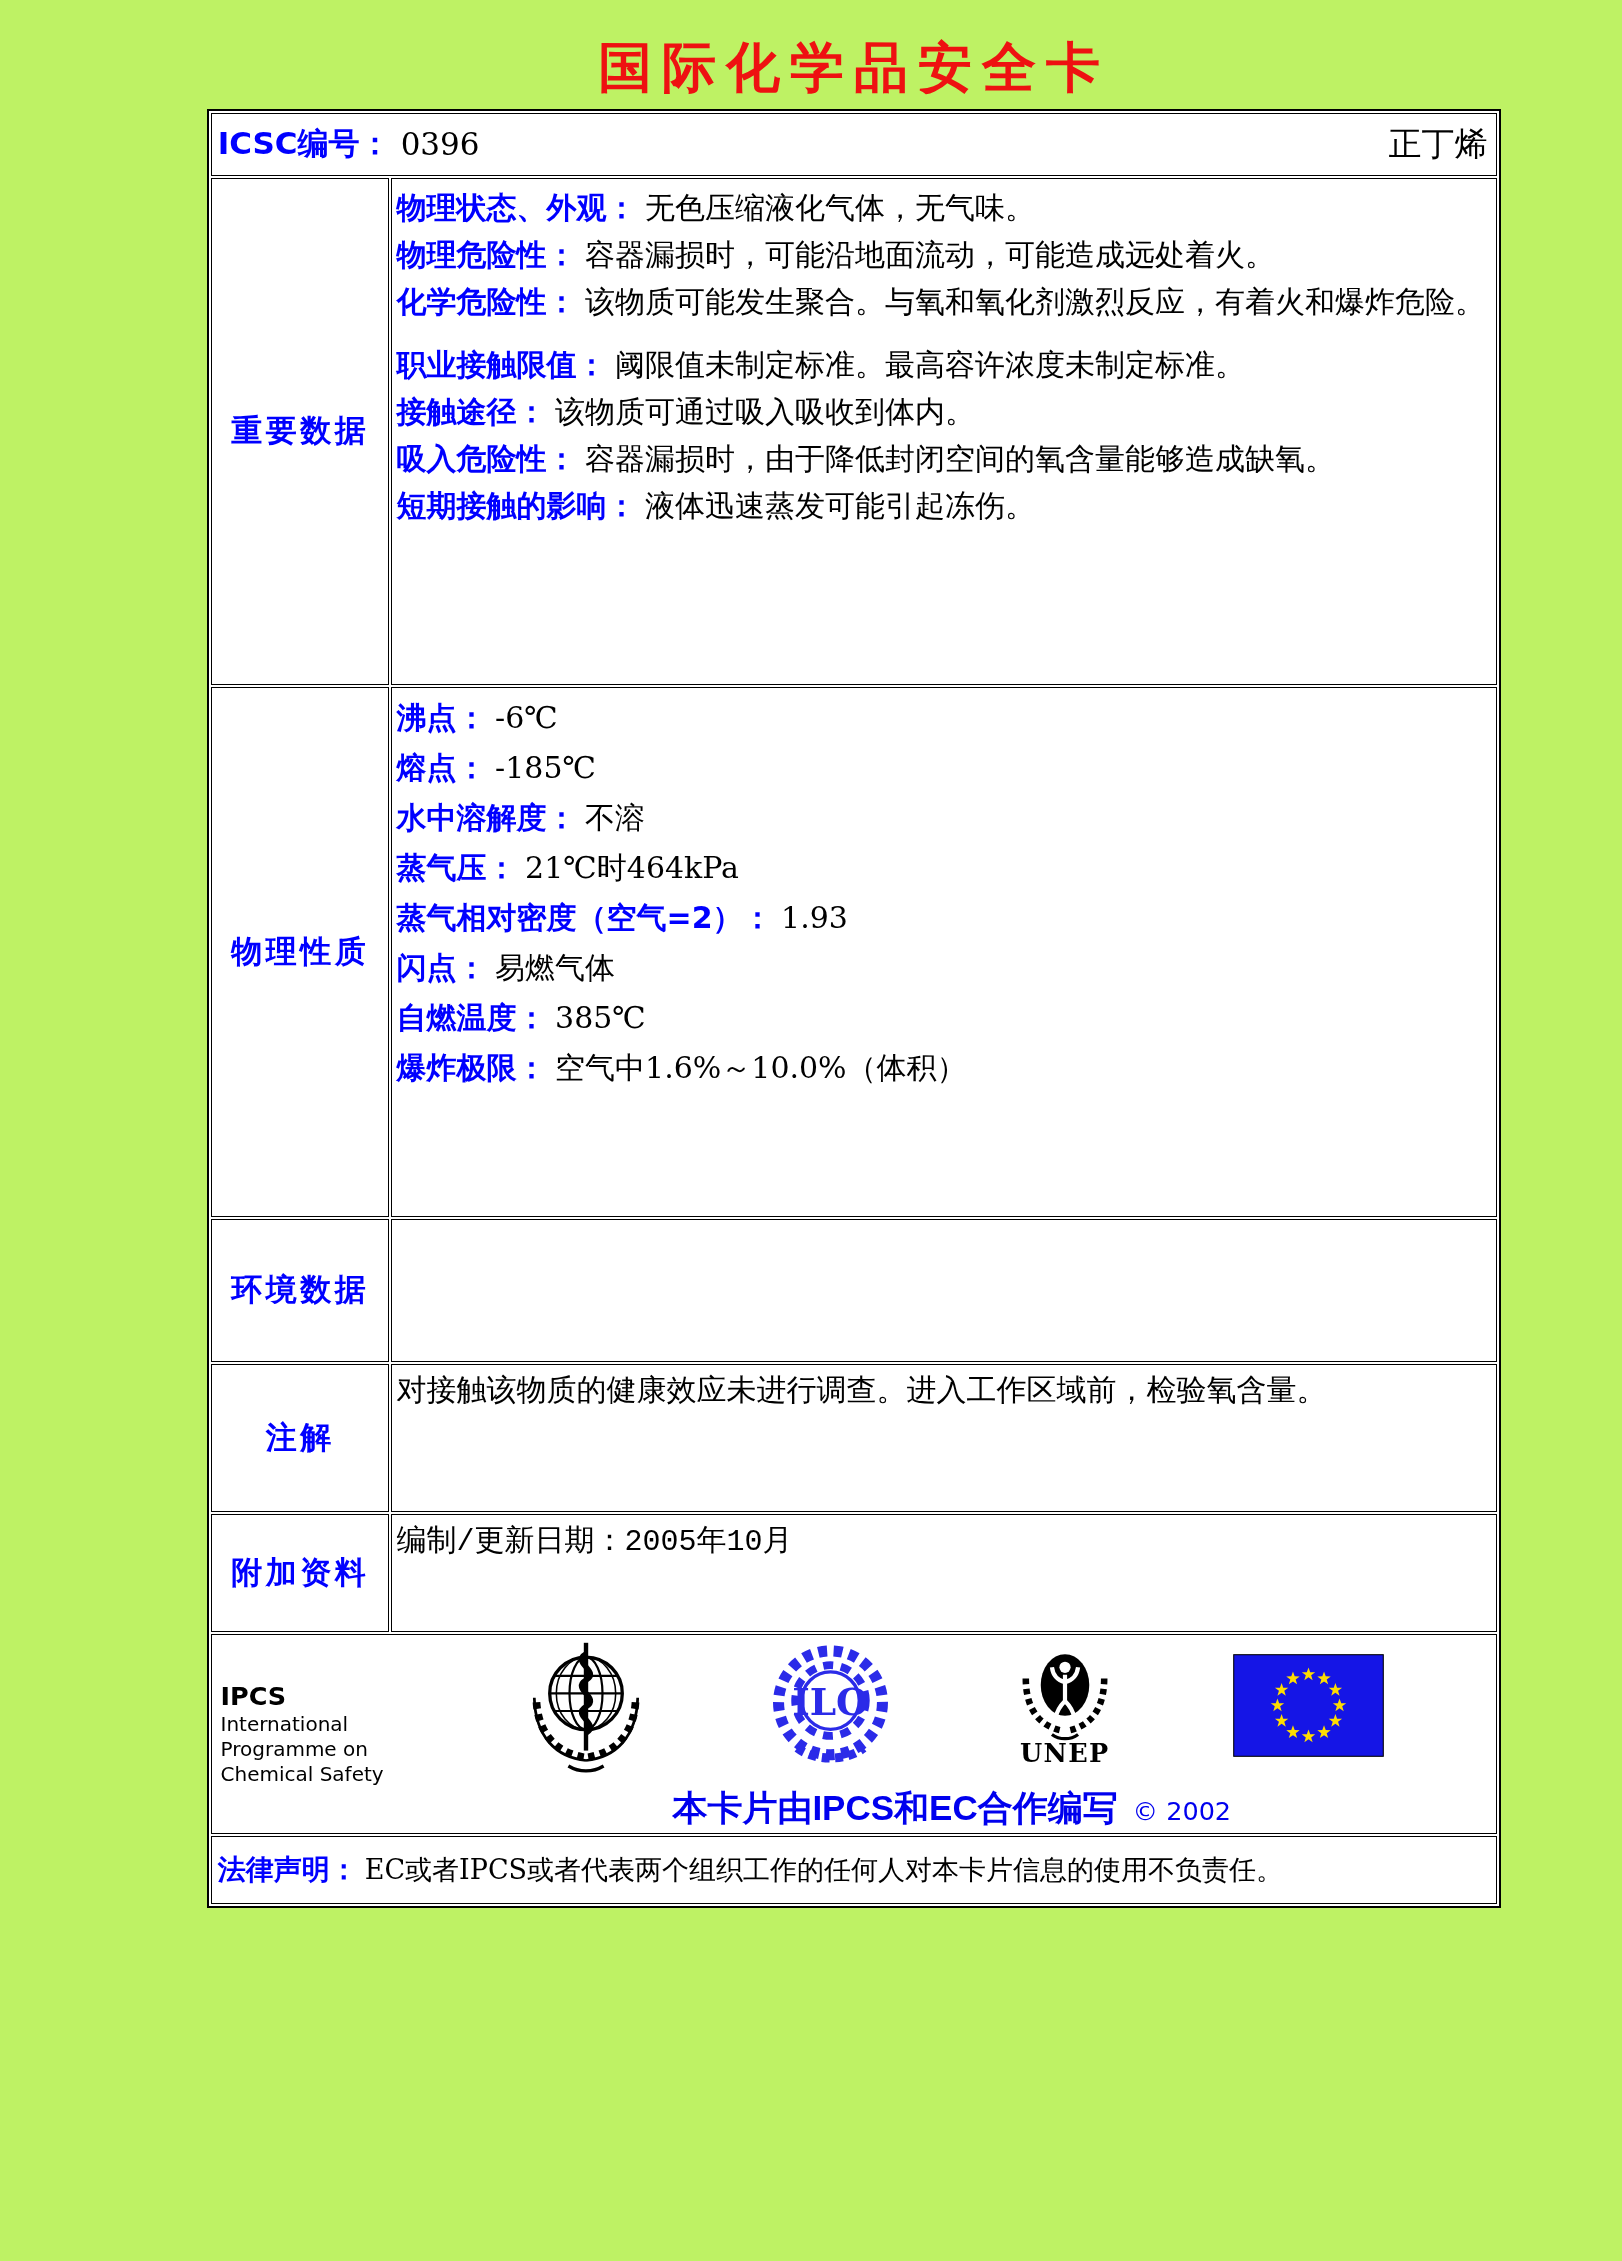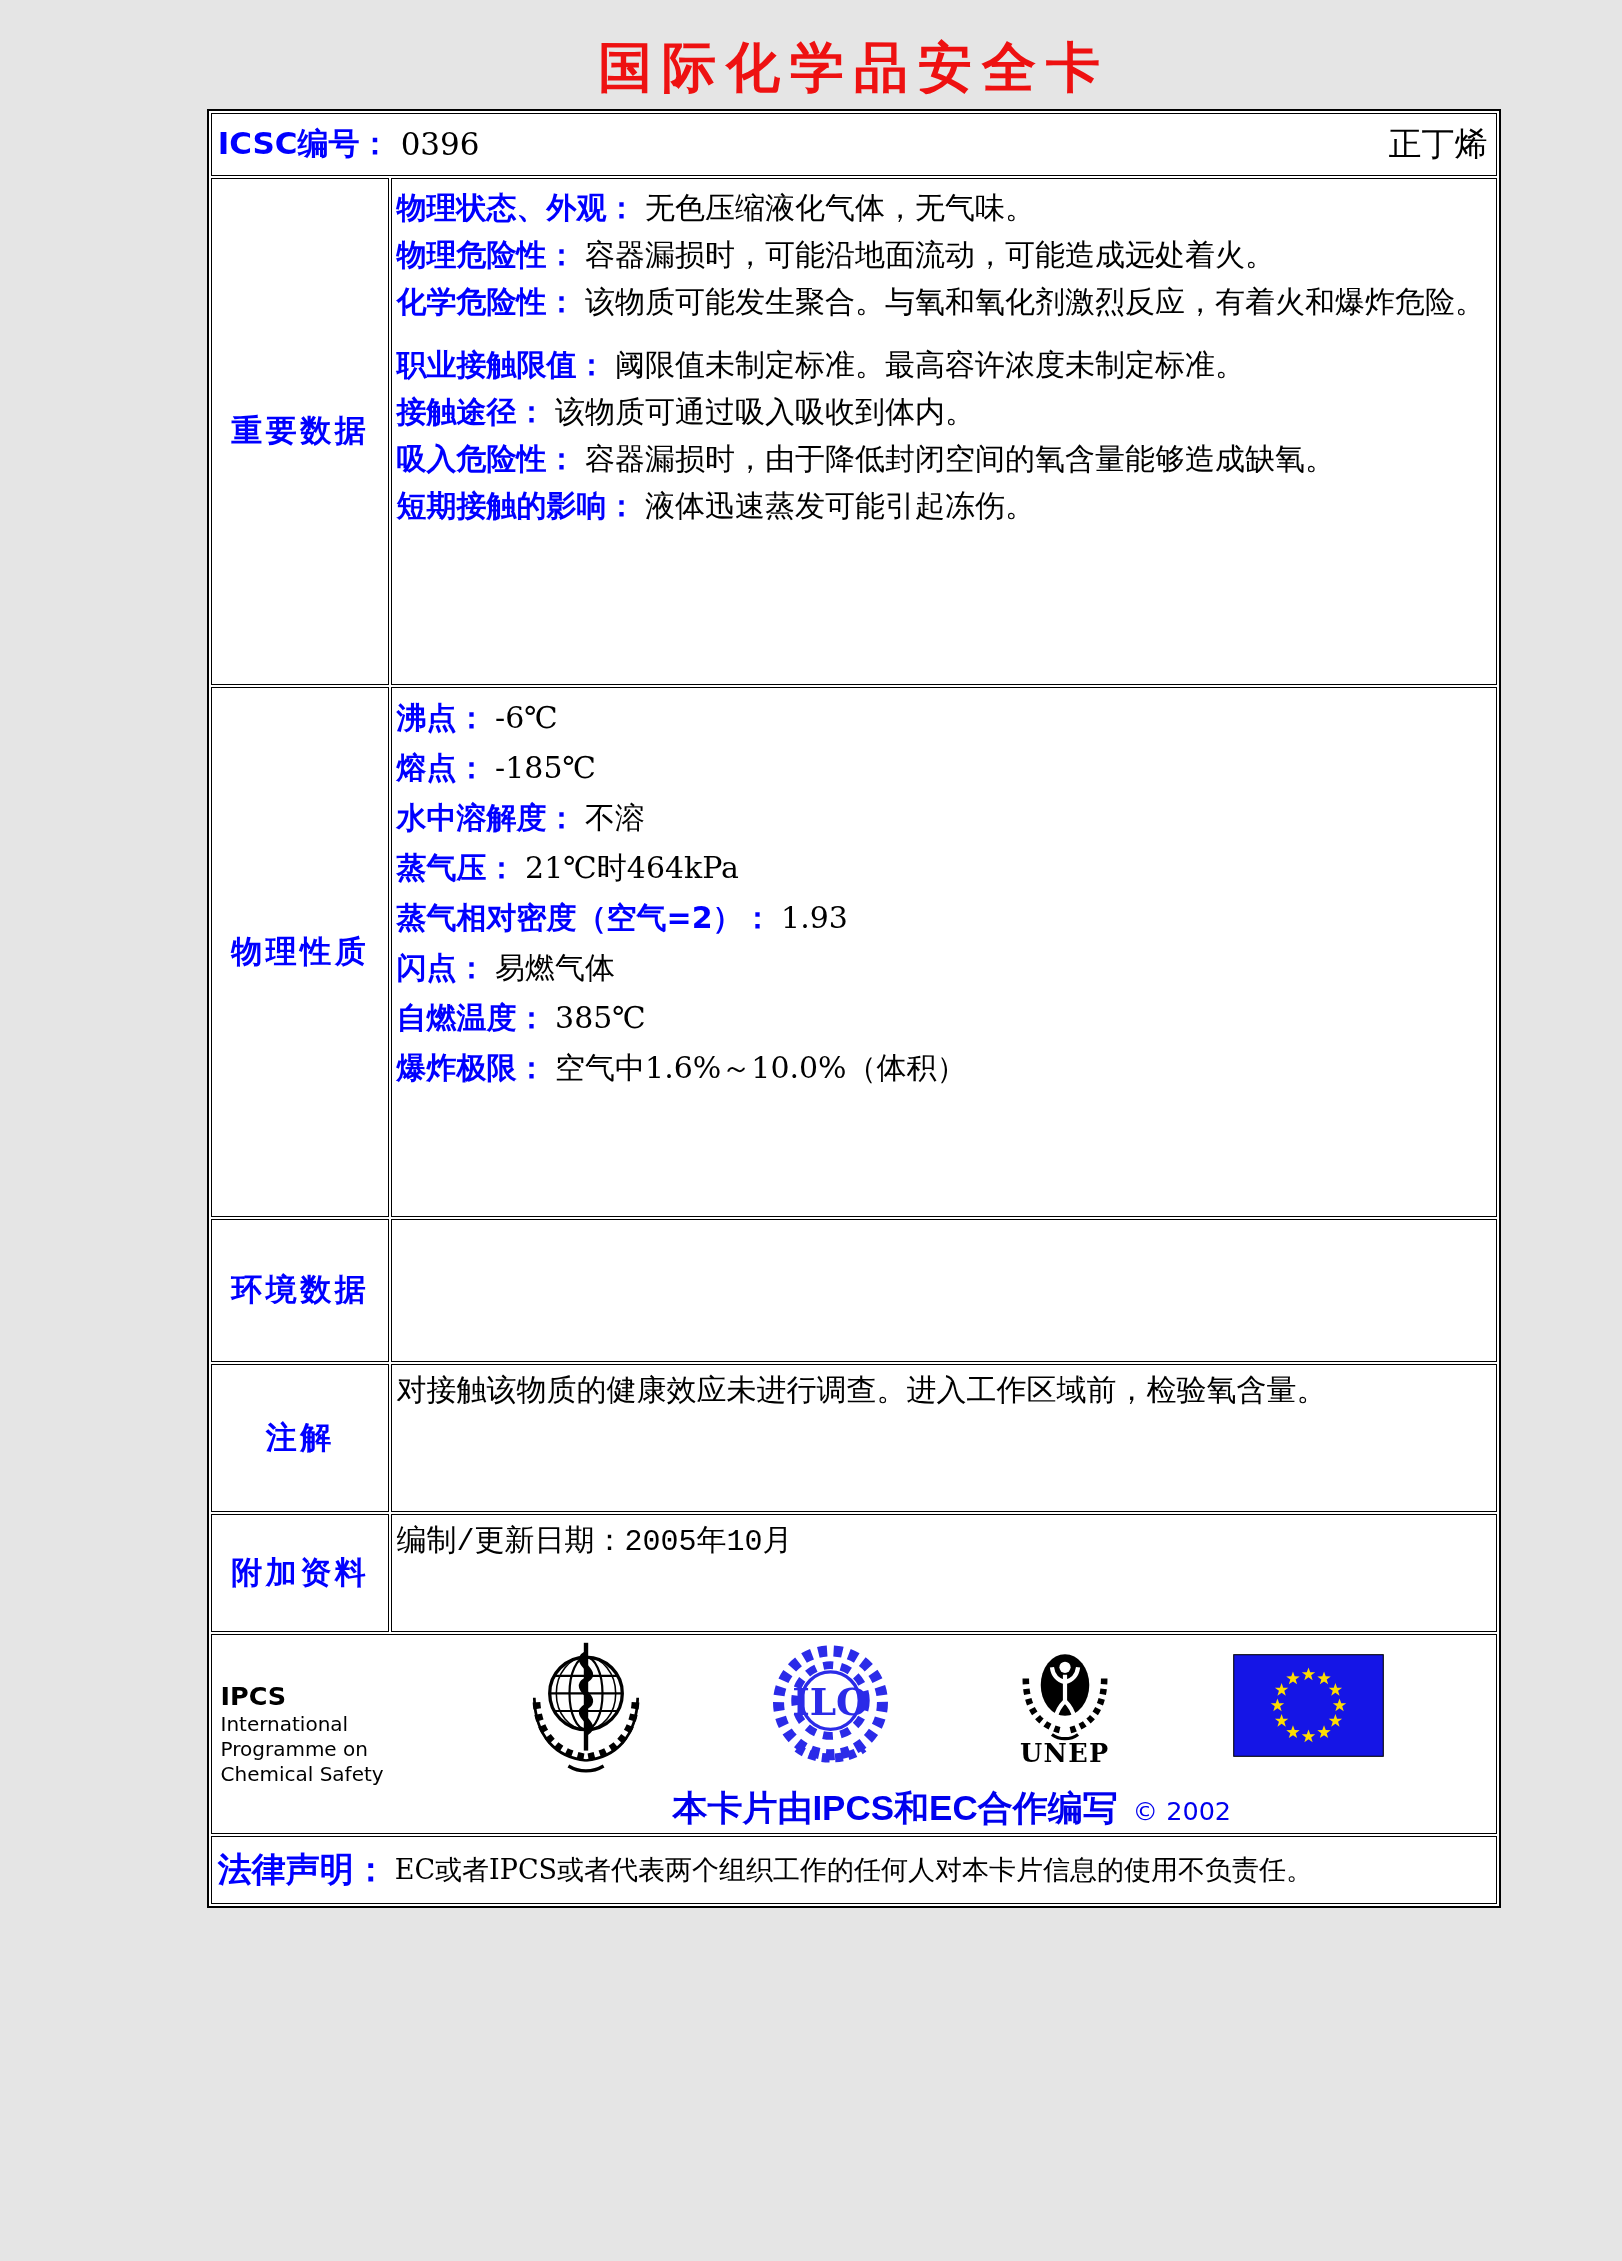--- a/index.html
+++ b/index.html
@@ -1,16 +1,16 @@
 <!DOCTYPE html>
 <html style="font-size:11.3px"><head>
 <meta charset="utf-8">
 <style>
   html,body{margin:0;padding:0;background:#ffffff;}
-  .page{position:relative;width:1623px;height:2261px;background:#e5e5e5;overflow:hidden;
+  .page{position:relative;width:1623px;height:2261px;background:#bef264;overflow:hidden;
         font-family:"DejaVu Serif", serif;}
   .title{width:1294px;margin:37px 0 0 207px;text-align:center;
          font-family:"DejaVu Serif", serif;font-weight:bold;
          font-size:54px;letter-spacing:10px;color:#ee1111;line-height:1.12;}
   table.card{margin:11.3px 0 0 207px;width:1294px;table-layout:fixed;
              border-collapse:separate;border-spacing:2.1px;border:2.1px solid #000;background:#fff;}
   col.c1{width:178px;} col.c2{width:1103px;}
   td.cell{border:1.4px solid #000;background:#fff;vertical-align:top;padding:0;}
   td.label-cell{vertical-align:middle;text-align:center;
                 font-family:"DejaVu Sans", sans-serif;font-weight:bold;
@@ -40,21 +40,21 @@
   .logo-strip{display:flex;justify-content:space-evenly;align-items:center;}
   .logo{flex:none;}
   .unep-wrap{display:flex;flex-direction:column;align-items:center;}
   .unep-text{font-family:"DejaVu Serif", serif;font-weight:bold;font-size:25.5px;
              letter-spacing:1.4px;color:#000;margin-top:-4.2px;}
   .credit-line{text-align:center;margin-top:10px;}
   .credit-main{font-family:Liberation Sans, sans-serif;font-weight:bold;color:#0000ee;font-size:35px;}
   .credit-year{font-family:"DejaVu Sans", sans-serif;color:#0000ee;font-size:25.5px;margin-left:11.3px;}
   
   .legal-flex{display:flex;align-items:center;height:66px;padding-left:5.7px;}
-  .legal-label{font-family:"DejaVu Sans", sans-serif;font-weight:bold;color:#0000ff;font-size:34px;text-align:center;}
+  .legal-label{font-family:"DejaVu Sans", sans-serif;font-weight:bold;color:#0000ff;font-size:28px;text-align:center;}
   .legal-text{font-family:"DejaVu Serif", serif;color:#000;font-size:27px;margin-left:7px;}
 </style>
 </head>
 <body>
 
 <div class="page">
 
   <div class="title">国际化学品安全卡</div>
 
   <table class="card">

